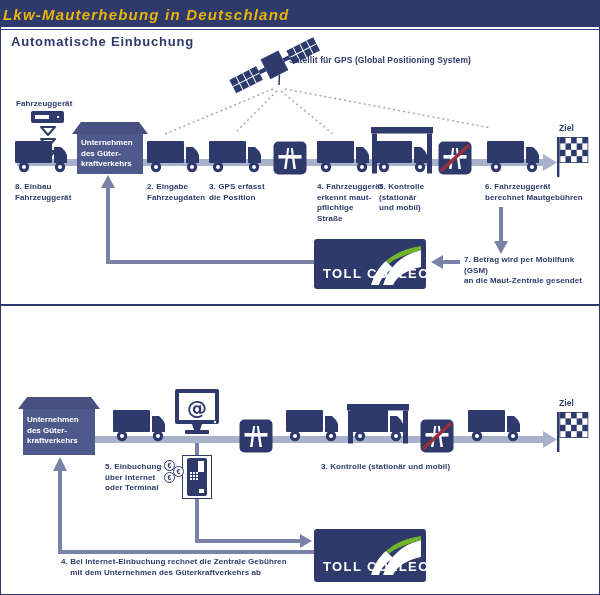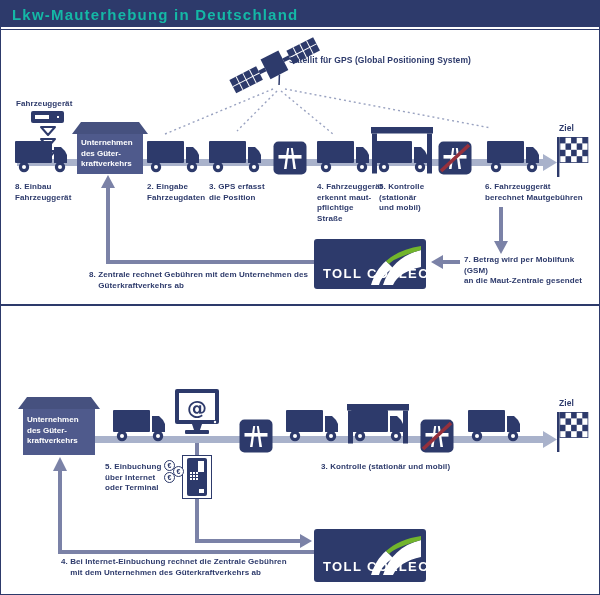--- a/index.html
+++ b/index.html
@@ -1,22 +1,22 @@
 <!DOCTYPE html>
 <html><head>
 <meta charset="utf-8">
 <style>
   html,body{margin:0;padding:0;background:#fff;}
   .stage{position:relative;width:600px;height:595px;background:#fff;
          font-family:"Liberation Sans",sans-serif;border:1px solid #2d3a6b;
          box-sizing:border-box;overflow:hidden;}
   .abs{position:absolute;}
   .hdr{position:absolute;left:0;top:0;width:100%;height:26px;background:#2d3a6b;
-       color:#14b8a6;font-weight:bold;font-size:15px;line-height:27px;padding-left:11px;
-       letter-spacing:1.2px;box-sizing:border-box;}
+       color:#eab308;font-weight:bold;font-size:15px;line-height:27px;padding-left:2px;
+       letter-spacing:1.2px;box-sizing:border-box;font-style:italic;}
   .rule{position:absolute;left:0;width:100%;height:2px;background:#2d3a6b;}
   .sec-title{position:absolute;color:#2d3a6b;font-weight:bold;font-size:13px;
              letter-spacing:.8px;line-height:16px;white-space:pre-wrap;}
   .lbl{position:absolute;color:#2d3a6b;font-weight:bold;font-size:8px;line-height:10.5px;
        white-space:pre-wrap;letter-spacing:.1px;}
   .lbl.sm{font-size:8.5px;}
   .company{position:absolute;}
   .c-lbl{position:absolute;color:#fff;font-weight:bold;font-size:8px;line-height:10.5px;
          white-space:pre-wrap;}
   .logo{position:absolute;width:112px;background:#2d3a6b;border-radius:3px;}
@@ -34,20 +34,21 @@
 <body>
 
 <div class="stage">
 
   <div class="hdr">
     <span>Lkw-Mauterhebung in Deutschland</span>
   </div>
   <div class="rule" style="top:28px;height:1px"></div>
   <div class="rule" style="top:303px"></div>
 
+  <div class="sec-title" style="left:10px;top:33px">Automatische Einbuchung</div>
 
   <svg class="abs" style="left:0;top:0" width="600" height="595" viewBox="0 0 600 595">
 
     <g stroke="#99a2c0" stroke-width="1.4" stroke-dasharray="2 3">
       <line x1="272" y1="88" x2="164" y2="133"></line>
       <line x1="276" y1="90" x2="236" y2="130"></line>
       <line x1="280" y1="90" x2="332" y2="133"></line>
       <line x1="284" y1="88" x2="490" y2="127"></line>
     </g>
 
@@ -232,22 +233,20 @@
 erkennt maut-
 pflichtige
 Straße</div>
   <div class="lbl" style="left:378px;top:181px">5. Kontrolle
 (stationär
 und mobil)</div>
   <div class="lbl" style="left:484px;top:181px">6. Fahrzeuggerät
 berechnet Mautgebühren</div>
   <div class="lbl" style="left:463px;top:254px">7. Betrag wird per Mobilfunk (GSM)
 an die Maut-Zentrale gesendet</div>
-  <div class="lbl" style="left:88px;top:269px">8. Zentrale rechnet Gebühren mit dem Unternehmen des
-    Güterkraftverkehrs ab</div>
   <div class="lbl sm" style="left:558px;top:122px">Ziel</div>
 
   <div class="company" style="left:16px;top:395px;width:84px;height:59px">
     <svg width="84" height="59" viewBox="0 0 84 59">
       <polygon points="1,13 83,13 74,1 10,1" fill="#46517f"></polygon>
       <rect x="6" y="13" width="72" height="46" fill="#4f5a8c"></rect>
     </svg>
     <div class="c-lbl" style="left:10px;top:19px">Unternehmen
 des Güter-
 kraftverkehrs</div>

